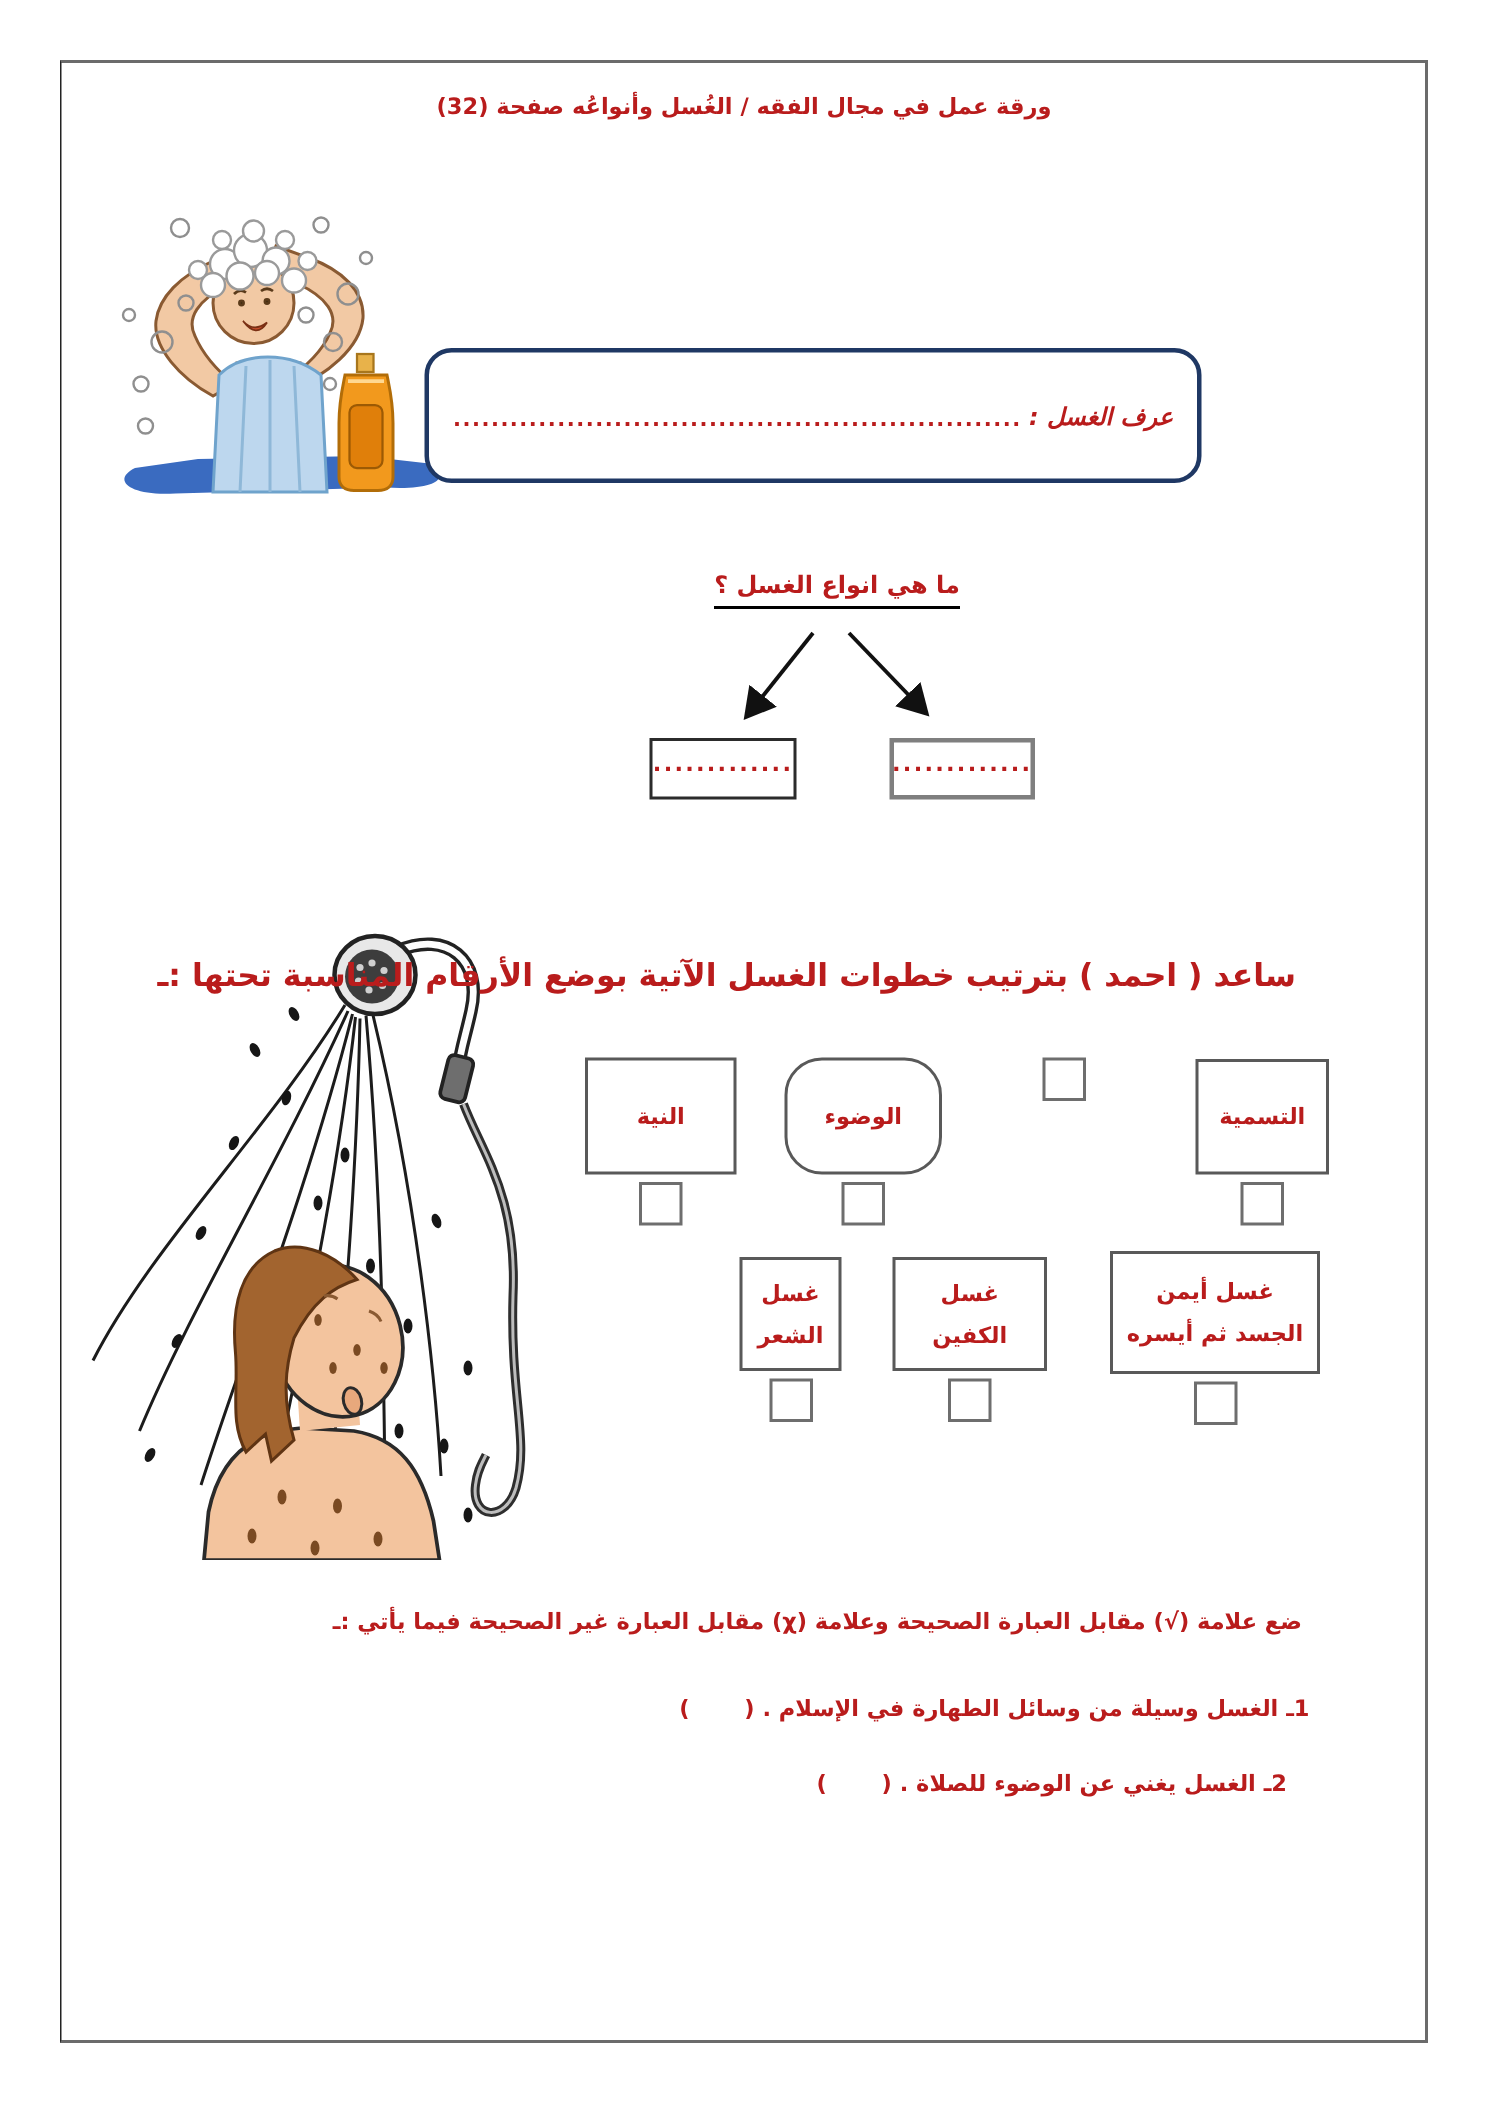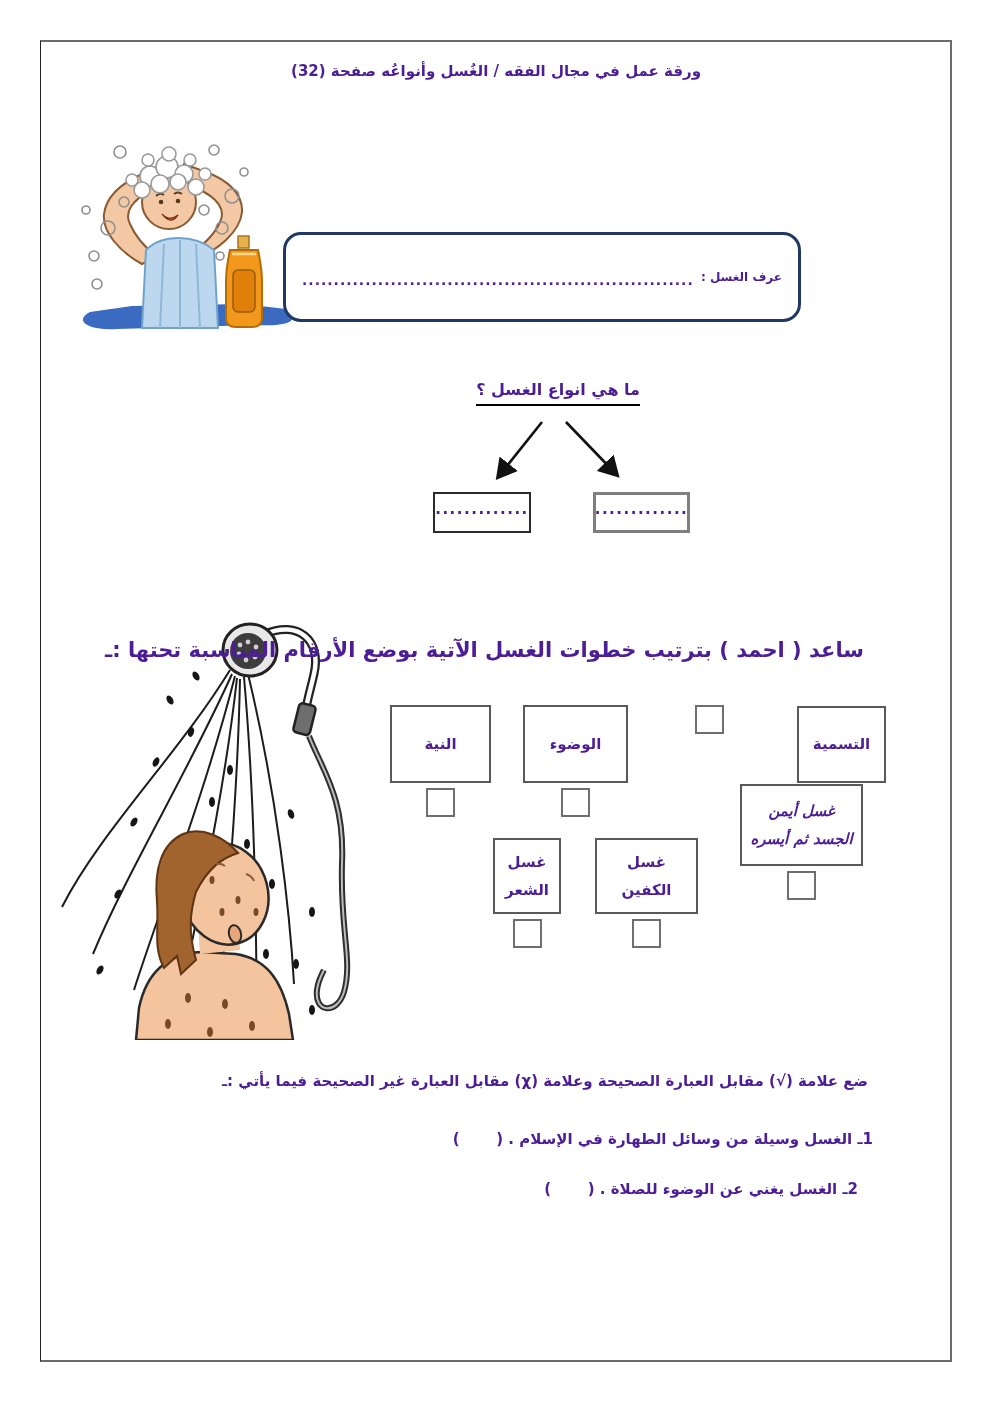--- a/index.html
+++ b/index.html
@@ -1,42 +1,42 @@
 <!DOCTYPE html>
 <html lang="ar" dir="rtl"><head>
 <meta charset="utf-8">
 <style>
   * { margin:0; padding:0; box-sizing:border-box; }
   body { background:#ffffff; font-family:"DejaVu Sans", sans-serif; }
   .sheet {
     position:relative; width:992px; height:1403px; background:#ffffff;
-    overflow:hidden; direction:rtl; font-weight:700; color:#4c1d95;
+    overflow:hidden; direction:rtl; font-weight:700; color:#b91c1c;
   }
   .page-frame {
     position:absolute; left:40px; top:40px; width:912px; height:1322px;
     border:2px solid #6b6b6b; border-left:1px solid #222;
   }
   .header-title {
     position:absolute; top:62px; left:0; width:992px; text-align:center;
     font-size:15px; letter-spacing:.2px;
   }
   .illustration { position:absolute; }
   .define-box {
     position:absolute; left:283px; top:232px; width:518px; height:90px;
     border:3px solid #1f3864; border-radius:18px; background:#fff;
     display:flex; align-items:center; padding:0 16px; gap:6px;
   }
-  .define-label { font-size:12px; white-space:nowrap; }
+  .define-label { font-size:16px; white-space:nowrap;font-style:italic; }
   .define-dots {
     flex:1; overflow:hidden; white-space:nowrap; font-size:14px;
     letter-spacing:1px; direction:ltr; text-align:right; line-height:1;
     padding-top:6px;
   }
   .types-question {
-    position:absolute; left:476px; top:380px; width:164px; 
+    position:absolute; left:476px; top:380px; width:164px; text-align:center;
     font-size:16px; border-bottom:2px solid #000; padding-bottom:5px;
   }
   .types-arrows { position:absolute; left:478px; top:416px; }
   .type-answer-box {
     position:absolute; top:492px; height:41px; background:#fff;
     display:flex; align-items:center; justify-content:center;
   }
   .type-answer-box.b1 { left:433px; width:98px; border:2px solid #2b2b2b; }
   .type-answer-box.b2 { left:593px; width:97px; border:3px solid #7f7f7f; }
   .type-dots { font-size:15px; letter-spacing:1.5px; direction:ltr; line-height:0; padding-bottom:8px; }
@@ -226,40 +226,40 @@
     </g>
   </svg>
 
   <div class="steps-instruction">ساعد ( احمد ) بترتيب خطوات الغسل الآتية بوضع الأرقام المناسبة تحتها :ـ</div>
 
   <div class="step-card" style="left:390px; top:705px; width:101px;">
     <div class="step-box" style="height:78px;">النية</div>
     <div class="order-square"></div>
   </div>
   <div class="step-card" style="left:523px; top:705px; width:105px;">
-    <div class="step-box" style="height:78px;">الوضوء</div>
+    <div class="step-box" style="height:78px;border-radius:25px;">الوضوء</div>
     <div class="order-square"></div>
   </div>
   <div class="step-card" style="left:658px; top:700px; width:103px;">
     <div class="order-square"></div>
   </div>
   <div class="step-card" style="left:797px; top:706px; width:89px;">
     <div class="step-box" style="height:77px;">التسمية</div>
     <div class="order-square"></div>
   </div>
 
   <div class="step-card" style="left:461px; top:838px; width:100px;padding-left:32px;">
     <div class="step-box" style="height:76px;">غسل الشعر</div>
     <div class="order-square"></div>
   </div>
   <div class="step-card" style="left:595px; top:838px; width:103px;">
     <div class="step-box" style="height:76px;">غسل الكفين</div>
     <div class="order-square"></div>
   </div>
-  <div class="step-card" style="left:740px; top:784px; width:123px;font-style:italic;">
+  <div class="step-card" style="left:740px; top:834px; width:140px;">
     <div class="step-box" style="height:82px;">غسل أيمن الجسد ثم أيسره</div>
     <div class="order-square"></div>
   </div>
 
   <div class="tf-instruction">ضع علامة (√) مقابل العبارة الصحيحة وعلامة (χ) مقابل العبارة غير الصحيحة فيما يأتي :ـ</div>
 
   <div class="tf-statement tf-1">
     <span>1ـ الغسل وسيلة من وسائل الطهارة في الإسلام .</span>
     <span class="answer-brackets">(       )</span>
   </div>

